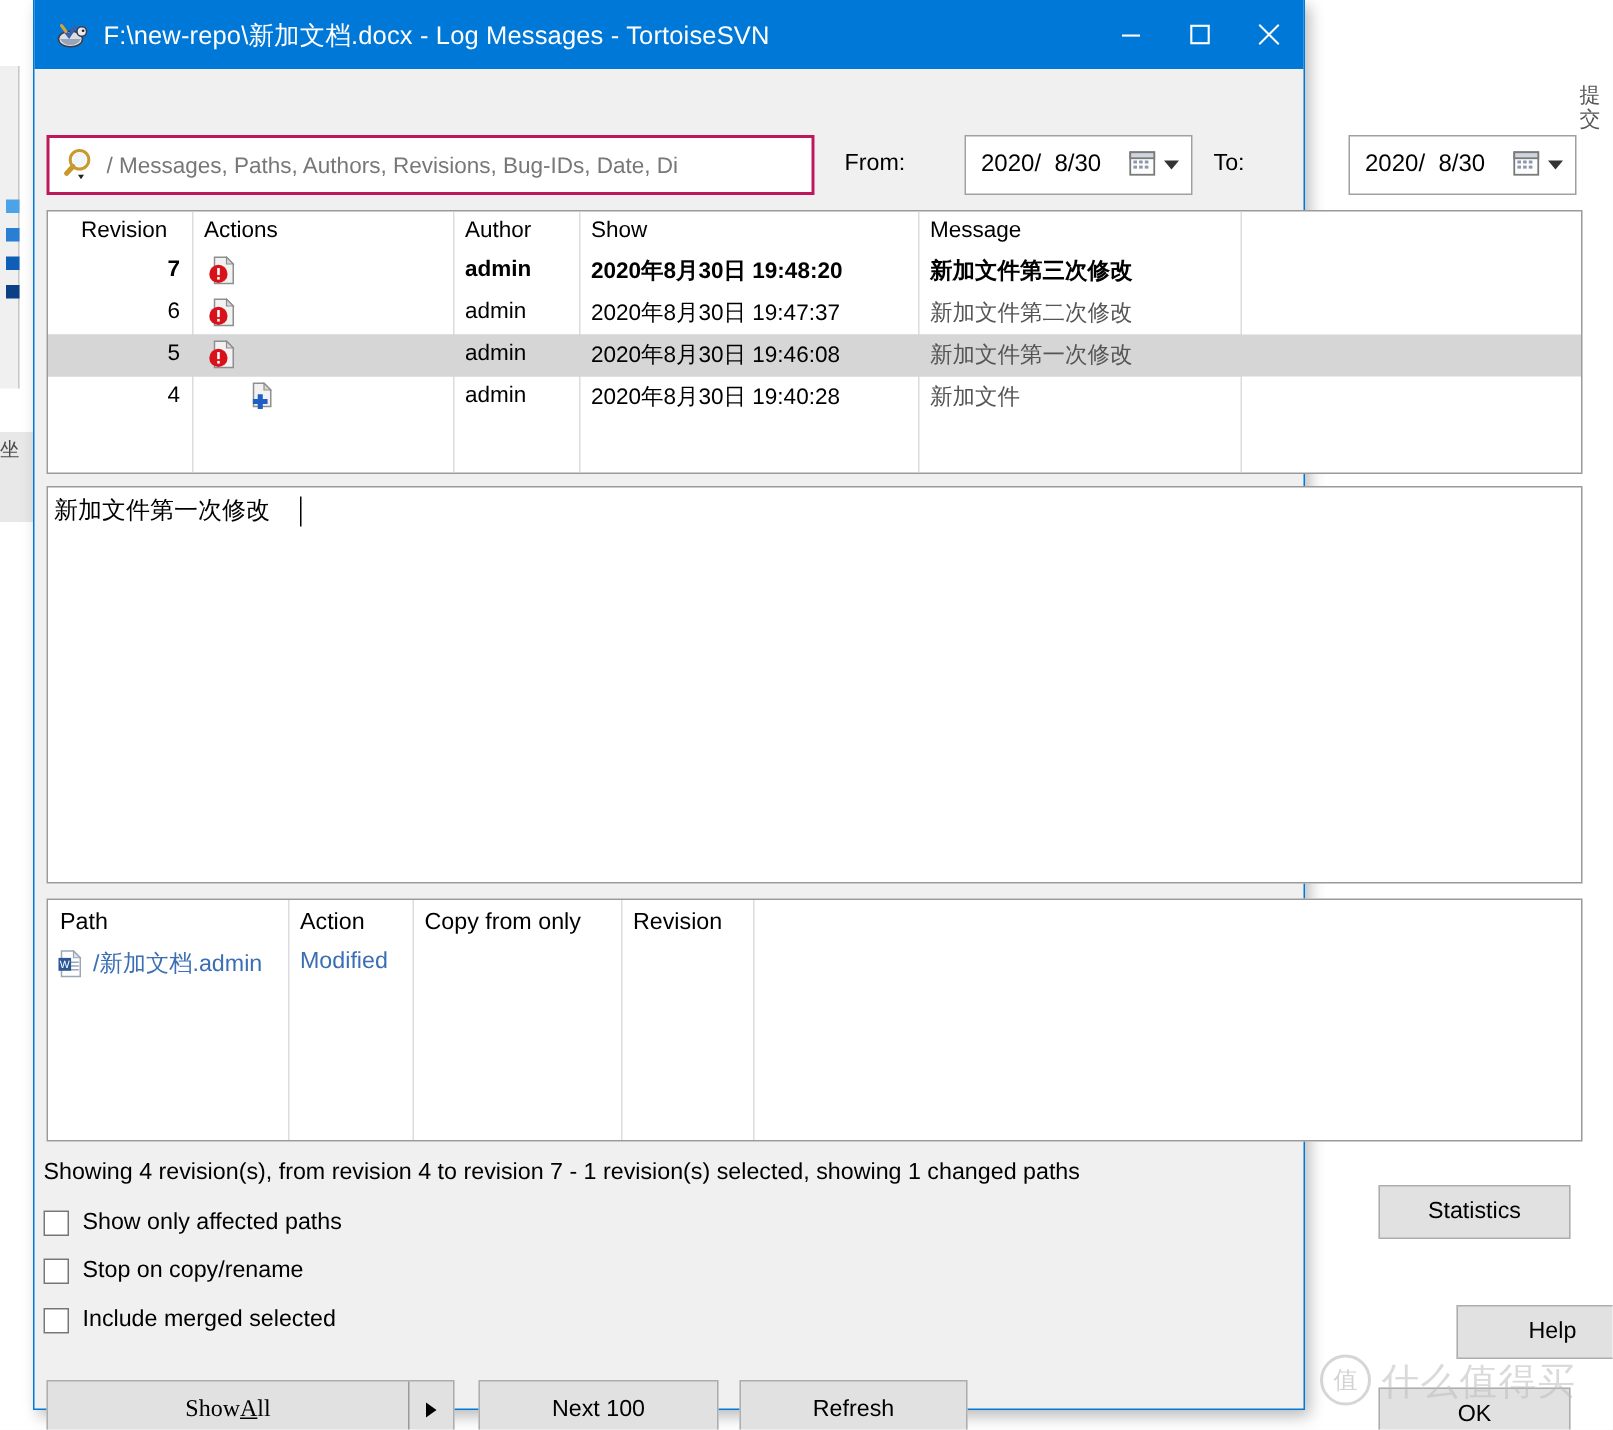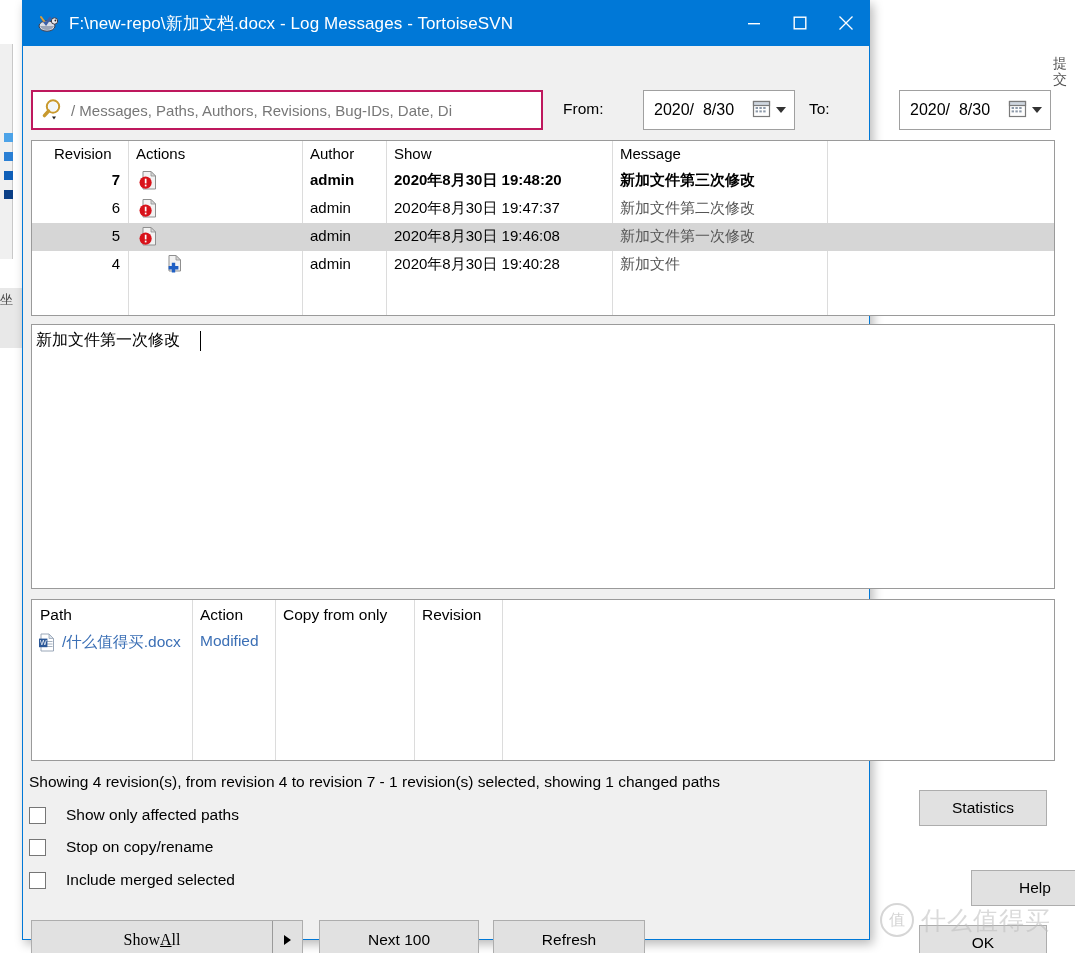--- a/index.html
+++ b/index.html
@@ -143,21 +143,21 @@
 
   
   .status {
     position:absolute; left:6px; top:727px; font-size:15.5px; color:#000; white-space:nowrap;
   }
   .chkrow { position:absolute; left:6px; display:flex; align-items:center; }
   .chkbox {
     width:17px; height:17px; background:#fff; border:1px solid #767676;
     box-sizing:border-box; flex:none;
   }
-  .chklabel { font-size:15.5px; color:#000; margin-left:20px; white-space:nowrap;text-align:right; }
+  .chklabel { font-size:15.5px; color:#000; margin-left:9px; white-space:nowrap;text-align:right; }
 
   
   .btn {
     position:absolute; background:#e1e1e1; border:1px solid #adadad;
     box-sizing:border-box; font-size:15.5px; color:#000000;
     display:flex; align-items:center; justify-content:center;
     font-family:"Liberation Sans","DejaVu Sans",sans-serif;
   }
   .btn.split { justify-content:flex-start; }
   .split-main {
@@ -394,21 +394,21 @@
               <path d="M11 1 v4.5 h4.5 z" fill="#dbe3ec" stroke="#9aa7b8" stroke-width="0.8"></path>
               <g stroke="#9aa7b8" stroke-width="0.9">
                 <path d="M8.5 8.5 h6"></path>
                   <path d="M8.5 11 h6"></path>
                   <path d="M8.5 13.5 h6"></path>
               </g>
               <rect x="1" y="5.6" width="8.4" height="8.6" fill="#2b5797"></rect>
               <text x="5.2" y="12.3" font-size="7" fill="#fff" text-anchor="middle" font-family="Liberation Sans, sans-serif">W</text>
             </svg>
           </div>
-          <div class="pcell path" style="left:30px;">/什么值得买.docx</div>
+          <div class="pcell path" style="left:30px;">/新加文档.admin</div>
           <div class="pcell action" style="left:168px;">Modified</div>
           <div class="pcell" style="left:251px;"></div>
           <div class="pcell" style="left:390px;"></div>
         </div>
       </div>
 
       <div class="status">Showing 4 revision(s), from revision 4 to revision 7 - 1 revision(s) selected, showing 1 changed paths</div>
 
       <div class="chkrow" style="top:760px;">
         <div class="chkbox"></div>

